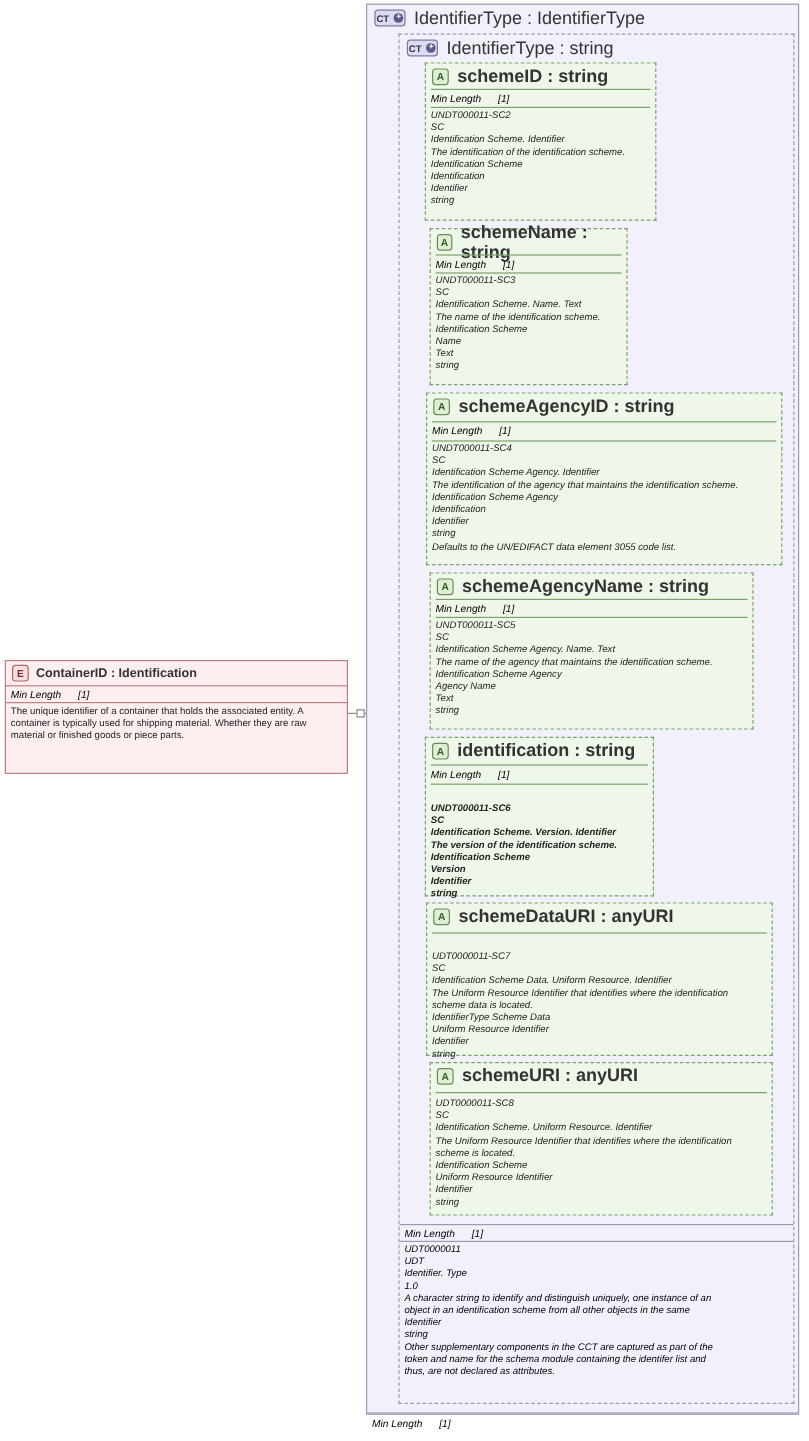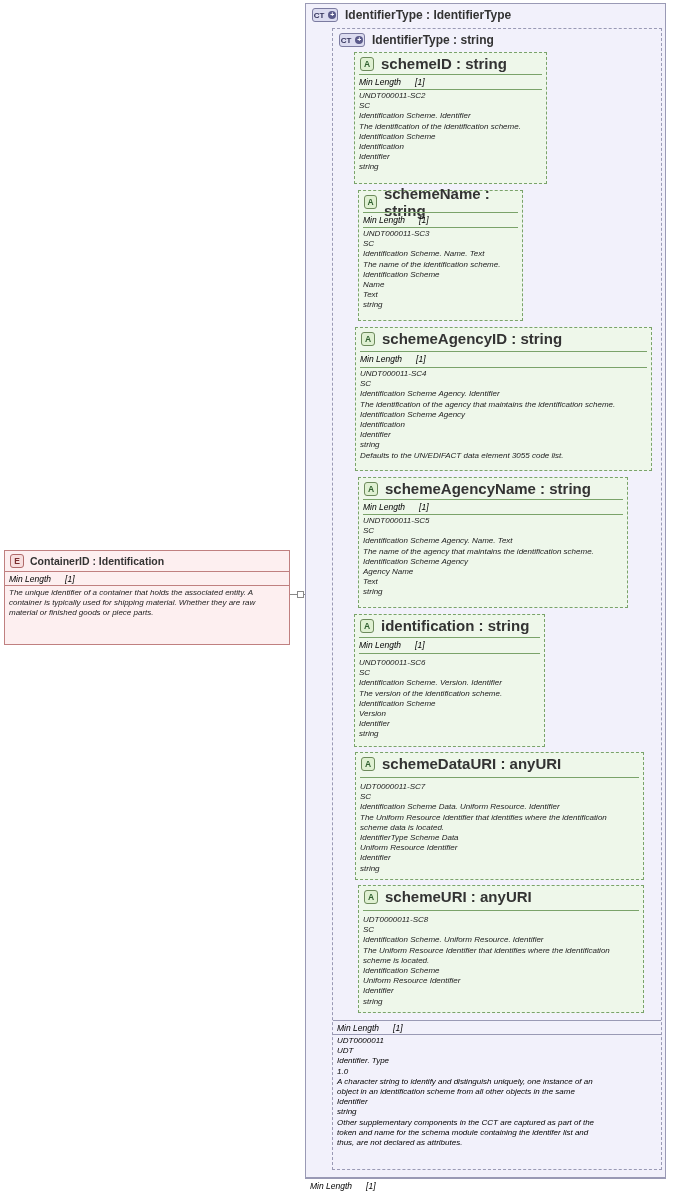--- a/index.html
+++ b/index.html
@@ -51,21 +51,20 @@
     display: flex;
     align-items: center;
     height: 13px;
     border-bottom: 1px solid #c08080;
     padding-left: 4px;
     font-style: italic;
     font-size: 8.5px;
   }
   .elem-doc {
     padding: 2px 20px 3px 4px;
-    font-style: italic;
     font-size: 8px;
     line-height: 10px;
     color: #222;
   }
 
   
   .ct-outer {
     background: #f2f1fb;
     border: 1px solid #9a9ab5;
   }
@@ -73,22 +72,22 @@
     background: #f2f1fb;
     border: 1px dashed #9a9ab5;
   }
   .ct-head {
     height: 22px;
     display: flex;
     align-items: center;
     padding-left: 6px;
   }
   .ct-title {
-    font-size: 12px;
-    font-weight: bold;
+    font-size: 15px;
+    font-weight: normal;
     color: #333;
     margin-left: 7px;
   }
 
   
   .attr-box {
     background: #eef7ea;
     border: 1px dashed #7aa36a;
   }
   .attr-head {
@@ -373,39 +372,39 @@
     <div class="attr-head">
       <span class="badge">A</span>
       <span class="attr-title">identification : string</span>
     </div>
     <div class="rule" style="top:22px;"></div>
     <div class="minlen-row" style="margin-top:2px;">
       <span>Min Length</span>
       <span class="card">[1]</span>
     </div>
     <div class="rule" style="top:38px;"></div>
-    <div class="lines" style="margin-top:6px;">
+    <div class="lines" style="margin-top:17px;font-weight:bold;">
       <div>UNDT000011-SC6</div>
       <div>SC</div>
       <div>Identification Scheme. Version. Identifier</div>
       <div>The version of the identification scheme.</div>
       <div>Identification Scheme</div>
       <div>Version</div>
       <div>Identifier</div>
       <div>string</div>
     </div>
   </div>
 
   <div class="box attr-box" style="left:355px; top:752px; width:289px; height:128px;">
     <div class="attr-head">
       <span class="badge">A</span>
       <span class="attr-title">schemeDataURI : anyURI</span>
     </div>
     <div class="rule" style="top:24px;"></div>
-    <div class="lines" style="margin-top:7px;">
+    <div class="lines" style="margin-top:17px;">
       <div>UDT0000011-SC7</div>
       <div>SC</div>
       <div>Identification Scheme Data. Uniform Resource. Identifier</div>
       <div>The Uniform Resource Identifier that identifies where the identification</div>
       <div>scheme data is located.</div>
       <div>IdentifierType Scheme Data</div>
       <div>Uniform Resource Identifier</div>
       <div>Identifier</div>
       <div>string</div>
     </div>

